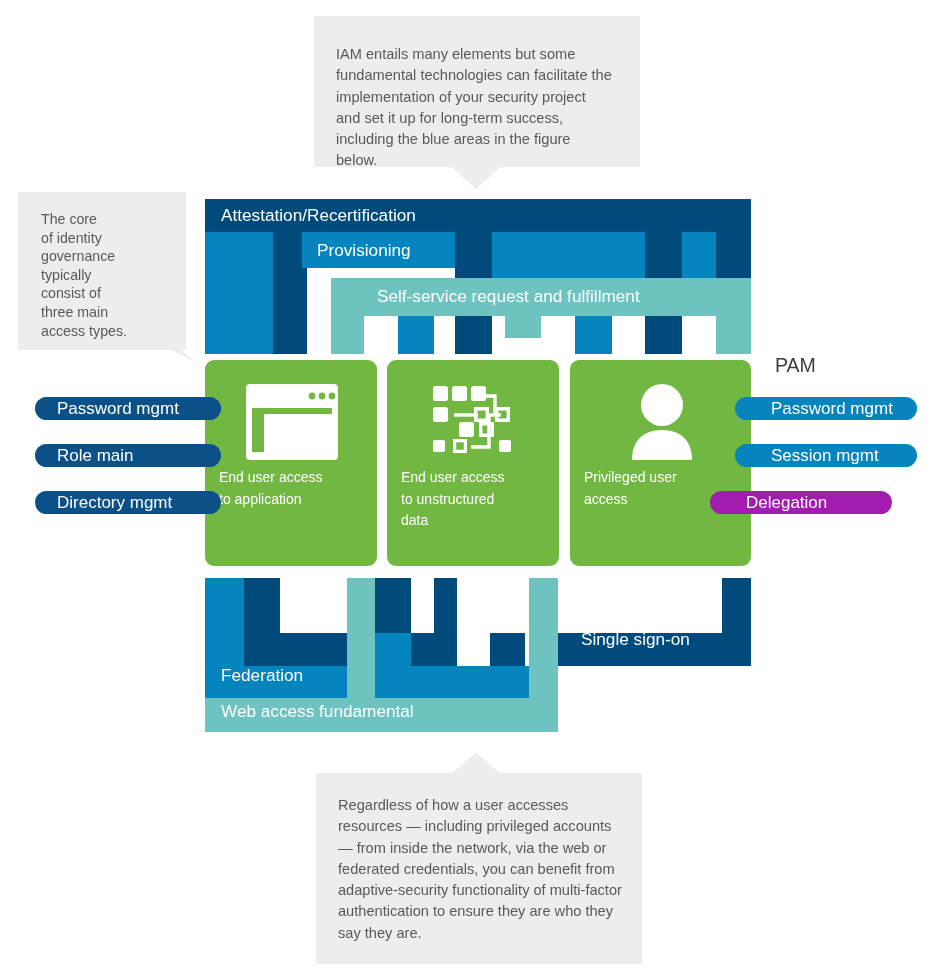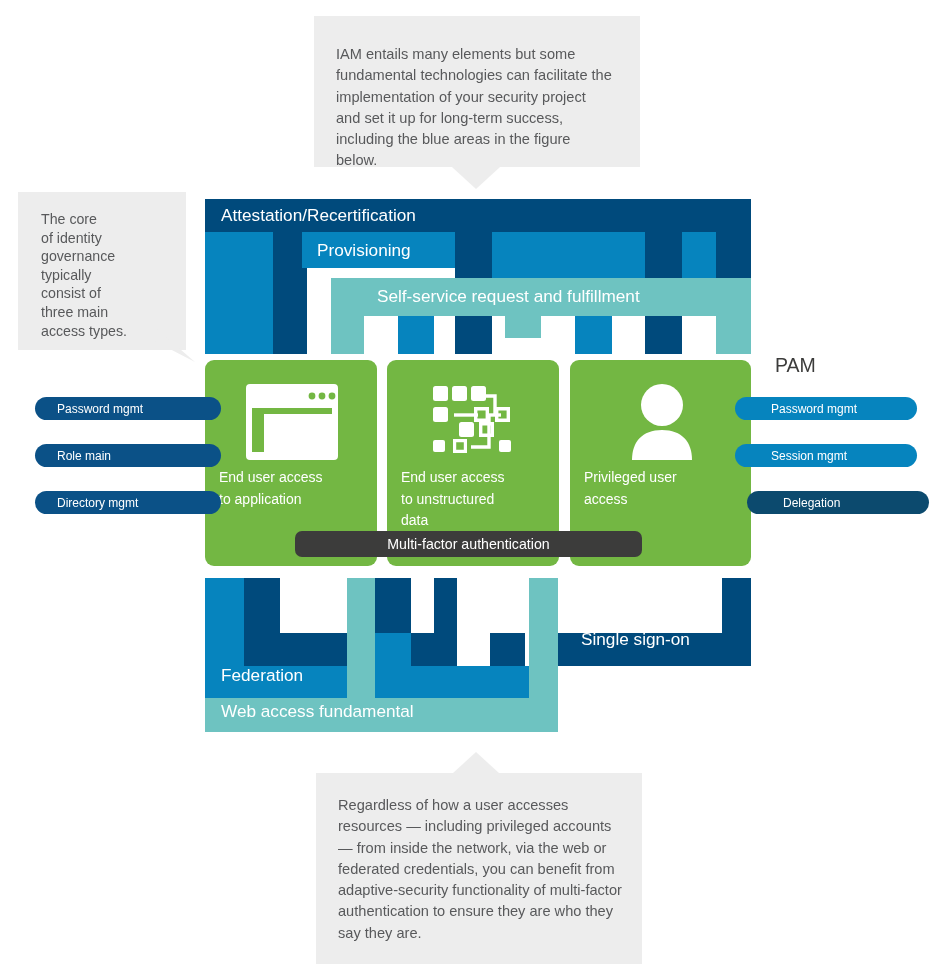--- a/index.html
+++ b/index.html
@@ -96,21 +96,21 @@
     line-height: 21.5px;
     white-space: pre-line;
   }
   .icon-white { fill: #ffffff; }
 
   
   .pill {
     height: 23px;
     border-radius: 11.5px;
     color: #ffffff;
-    font-size: 12px;
+    font-size: 17px;
     display: flex;
     align-items: center;
     box-sizing: border-box;
   }
   .pill-left  { justify-content: flex-start; padding-left: 22px; }
   .pill-right { justify-content: flex-start; padding-left: 36px; }
 
   .mfa-bar {
     background: #3C3C3B;
     border-radius: 7px;
@@ -228,43 +228,40 @@
     <span class="abs" style="left:55px; top:24px; width:74px; height:76px;">
       <svg width="74" height="76" viewBox="0 0 74 76" xmlns="http://www.w3.org/2000/svg">
         <circle cx="37" cy="21" r="21" fill="#ffffff"></circle>
         <path d="M37 46 c-20 0 -30 12 -30 30 h60 c0 -18 -10 -30 -30 -30 z" fill="#ffffff"></path>
       </svg>
     </span>
     <span class="abs card-text" style="left:14px; top:107px; width:165px;">Privileged user
 access</span>
   </div>
 
-  <div class="abs mfa-bar" style="left:295px; top:531px; width:347px; height:26px;">
-    <span>Multi-factor authentication</span>
-  </div>
 
   <div class="abs pill pill-left" style="left:35px; top:397px; width:186px; background:#0B5187;">
     <span>Password mgmt</span>
   </div>
   <div class="abs pill pill-left" style="left:35px; top:444px; width:186px; background:#0B5187;">
     <span>Role main</span>
   </div>
   <div class="abs pill pill-left" style="left:35px; top:491px; width:186px; background:#0B5187;">
     <span>Directory mgmt</span>
   </div>
 
   <span class="abs pam-title" style="left:775px; top:354px;">PAM</span>
 
   <div class="abs pill pill-right" style="left:735px; top:397px; width:182px; background:#0684BE;">
     <span>Password mgmt</span>
   </div>
   <div class="abs pill pill-right" style="left:735px; top:444px; width:182px; background:#0684BE;">
     <span>Session mgmt</span>
   </div>
-  <div class="abs pill pill-right" style="left:747px; top:491px; width:182px; background:#0c4a6e;">
+  <div class="abs pill pill-right" style="left:710px; top:491px; width:182px; background:#a21caf;">
     <span>Delegation</span>
   </div>
 
   <div class="abs c-mid" style="left:205px; top:578px; width:39px; height:120px;"></div>
 
   <div class="abs c-dark" style="left:244px; top:578px; width:36px; height:55px;"></div>
   <div class="abs c-dark" style="left:375px; top:578px; width:36px; height:55px;"></div>
   <div class="abs c-dark" style="left:434px; top:578px; width:23px; height:55px;"></div>
   <div class="abs c-dark" style="left:722px; top:578px; width:29px; height:55px;"></div>
 

